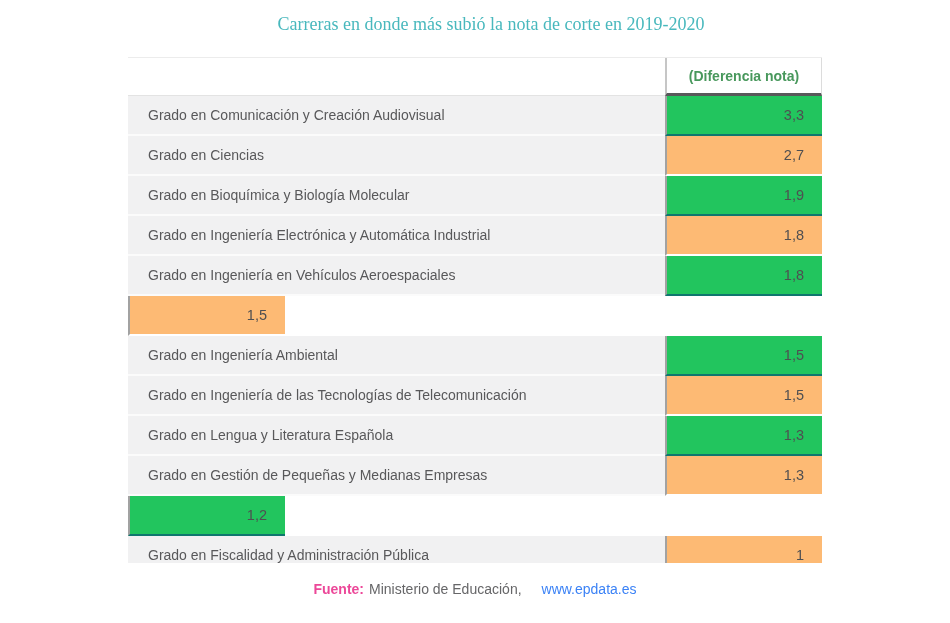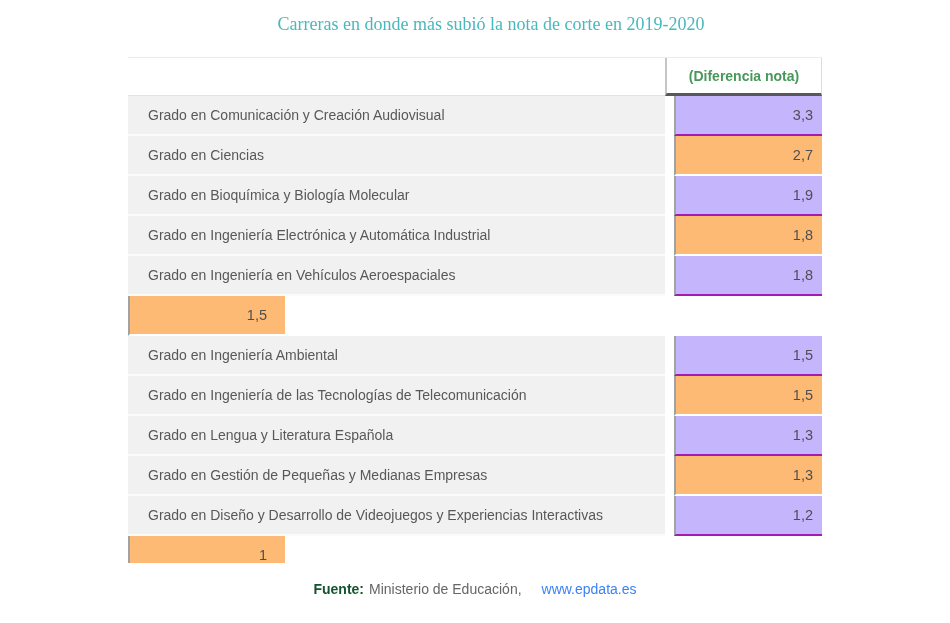--- a/index.html
+++ b/index.html
@@ -44,47 +44,47 @@
   .th.value-col {
     background: #ffffff;
     border-left: 2px solid #c6c6c6;
     border-right: 1px solid #dcdcdc;
     border-bottom: 3px solid #58585a;
     justify-content: center;
     color: #48985c;
     font-weight: bold;
     font-size: 14px;
   }
-  .tr { display: flex; height: 40px; gap: 9px; }
+  .tr { display: flex; height: 40px; }
   .td.name-col {
     background: #f1f1f2;
     border-bottom: 2px solid #fbfbfb;
     padding-left: 20px;
     color: #58585a;
     font-size: 14px;
   }
   .td.value-col {
     border-left: 2px solid #a2a2a2;
     justify-content: flex-end;
     padding-right: 18px;
     color: #4f4f51;
     font-size: 14.5px;
   }
-  .tr.odd  .td.value-col { background: #c4b5fd; border-bottom: 2px solid #a21caf; text-align: right; }
+  .tr.odd  .td.value-col { background: #22c55e; border-bottom: 2px solid #0f766e; text-align: right; }
   .tr.even .td.value-col { background: #fdba74; border-bottom: 2px solid #ffffff; }
   .footer {
     position: absolute;
     top: 581px;
     left: 0;
     width: 100%;
     text-align: center;
     font-size: 14px;
     color: #666668;
   }
-  .footer .label { font-weight: bold; color: #14532d; margin-right: 5px; }
+  .footer .label { font-weight: bold; color: #ec4899; margin-right: 5px; }
   .footer .link { color: #3b82f6; text-decoration: none; margin-left: 20px; cursor: pointer; text-align: center; }
 </style>
 </head>
 <body>
 
 <div class="page">
 
   <h1 class="title">Carreras en donde más subió la nota de corte en 2019-2020</h1>
 
   <div class="table">
@@ -126,24 +126,24 @@
         </div>
         <div class="tr odd">
           <div class="td name-col">Grado en Lengua y Literatura Española</div>
           <div class="td value-col">1,3</div>
         </div>
         <div class="tr even">
           <div class="td name-col">Grado en Gestión de Pequeñas y Medianas Empresas</div>
           <div class="td value-col">1,3</div>
         </div>
         <div class="tr odd">
-          <div class="td name-col">Grado en Diseño y Desarrollo de Videojuegos y Experiencias Interactivas</div>
           <div class="td value-col">1,2</div>
         </div>
         <div class="tr even">
+          <div class="td name-col">Grado en Fiscalidad y Administración Pública</div>
           <div class="td value-col">1</div>
         </div>
       </div>
   </div>
 
   <div class="footer">
     <span class="label">Fuente:</span><span>Ministerio de Educación,</span><a class="link">www.epdata.es</a>
   </div>
 
 </div>

